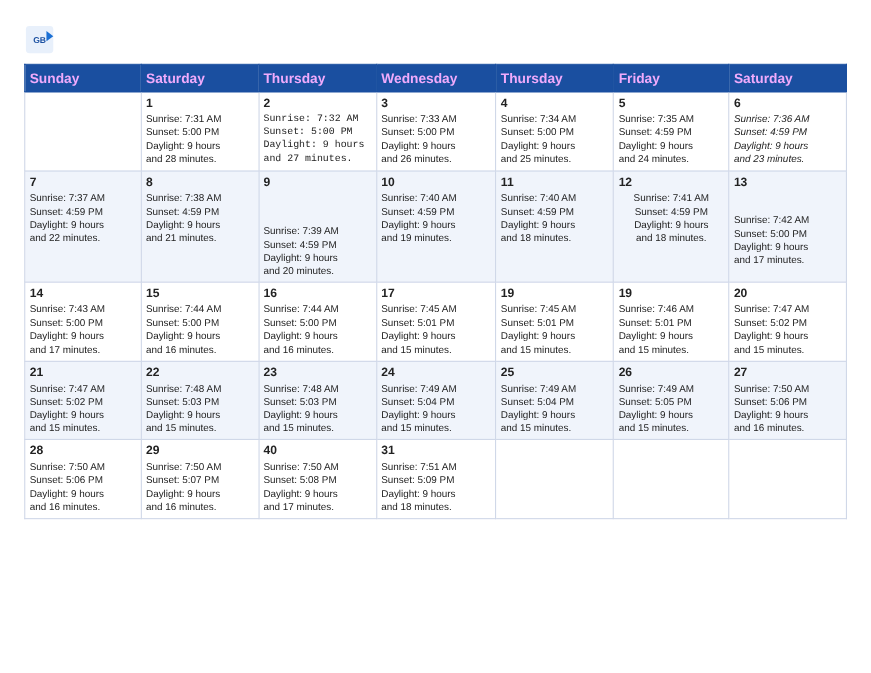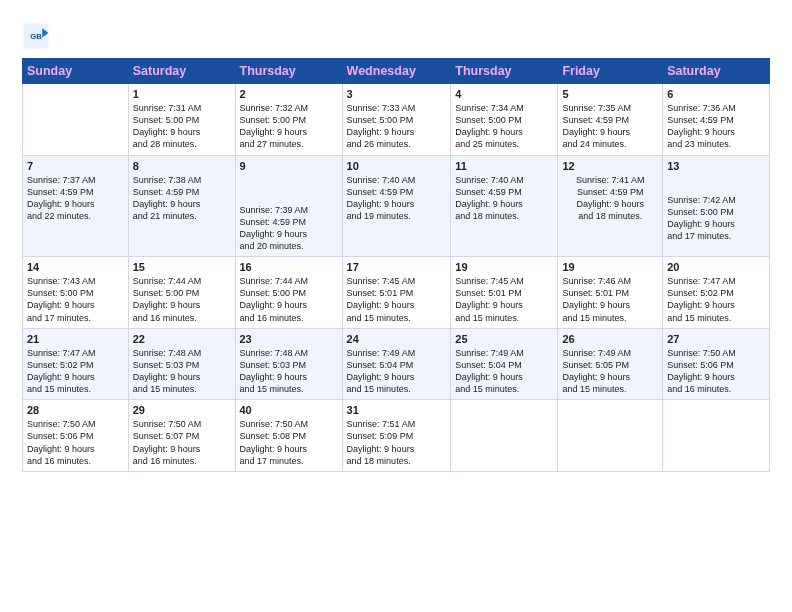--- a/index.html
+++ b/index.html
@@ -138,21 +138,21 @@
           <td></td>
           <td>
             <span class="day-num">1</span>
             <div class="day-info" style="white-space: pre-line;">Sunrise: 7:31 AM
 Sunset: 5:00 PM
 Daylight: 9 hours
 and 28 minutes.</div>
           </td>
           <td>
             <span class="day-num">2</span>
-            <div class="day-info" style="white-space: pre-line;">Sunrise: 7:32 AM
+            <div class="day-info" style="white-space: pre-line; font-family: Liberation Mono, monospace;">Sunrise: 7:32 AM
 Sunset: 5:00 PM
 Daylight: 9 hours
 and 27 minutes.</div>
           </td>
           <td>
             <span class="day-num">3</span>
             <div class="day-info" style="white-space: pre-line;">Sunrise: 7:33 AM
 Sunset: 5:00 PM
 Daylight: 9 hours
 and 26 minutes.</div>
@@ -166,21 +166,21 @@
           </td>
           <td>
             <span class="day-num">5</span>
             <div class="day-info" style="white-space: pre-line;">Sunrise: 7:35 AM
 Sunset: 4:59 PM
 Daylight: 9 hours
 and 24 minutes.</div>
           </td>
           <td>
             <span class="day-num">6</span>
-            <div class="day-info" style="white-space: pre-line;">Sunrise: 7:36 AM
+            <div class="day-info" style="white-space: pre-line; font-style: italic;">Sunrise: 7:36 AM
 Sunset: 4:59 PM
 Daylight: 9 hours
 and 23 minutes.</div>
           </td>
         </tr>
         <tr>
           <td>
             <span class="day-num">7</span>
             <div class="day-info" style="white-space: pre-line;">Sunrise: 7:37 AM
 Sunset: 4:59 PM

